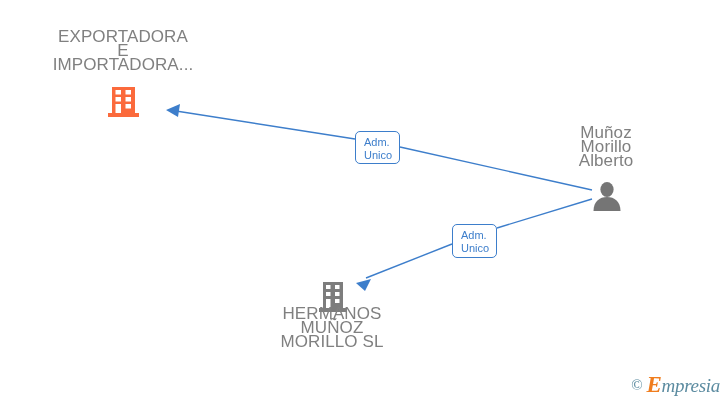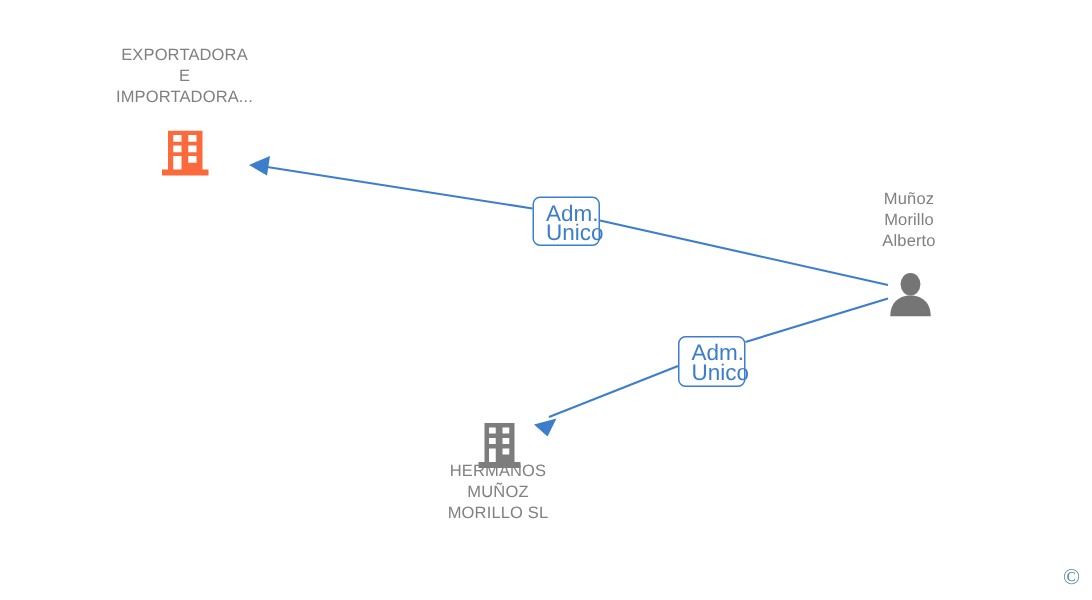--- a/index.html
+++ b/index.html
@@ -14,21 +14,21 @@
     position: relative;
     width: 728px;
     height: 400px;
     background: #ffffff;
     overflow: hidden;
   }
   .node-label {
     position: absolute;
     text-align: center;
     color: #808080;
-    font-size: 11px;
+    font-size: 17px;
     line-height: 14px;
     font-family: "Liberation Sans", sans-serif;
     white-space: pre-line;
     letter-spacing: 0.1px;
   }
   
   #company-exportadora-label {
     left: 33px;
     top: 30px;
     width: 180px;
@@ -67,21 +67,21 @@
     height: 30px;
   }
   
   .relation-box {
     position: absolute;
     box-sizing: border-box;
     border: 1px solid #3d7ecb;
     border-radius: 5px;
     background: #ffffff;
     color: #3d7ecb;
-    font-size: 15px;
+    font-size: 11px;
     line-height: 13px;
     font-family: "Liberation Sans", sans-serif;
     padding: 4px 0 0 8px;
     white-space: pre-line;
     z-index: 5;
   }
   #relation-box-1 {
     left: 355px;
     top: 131px;
     width: 45px;
@@ -192,15 +192,16 @@
 MUÑOZ
 MORILLO SL</div>
 
   <div id="relation-box-1" class="relation-box">Adm.
 Unico</div>
   <div id="relation-box-2" class="relation-box">Adm.
 Unico</div>
 
   <div id="watermark">
     <span id="watermark-copyright">©</span>
+    <span id="watermark-brand"><span class="brand-e">E</span><span>mpresia</span></span>
   </div>
 
 </div>
 
 </body></html>

